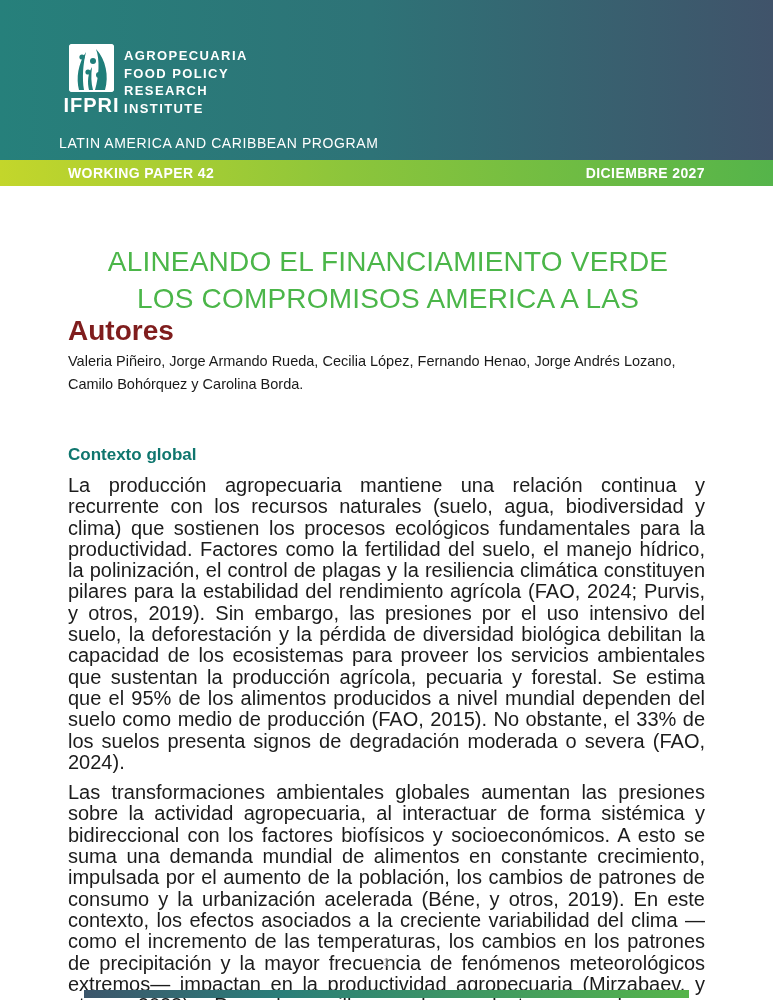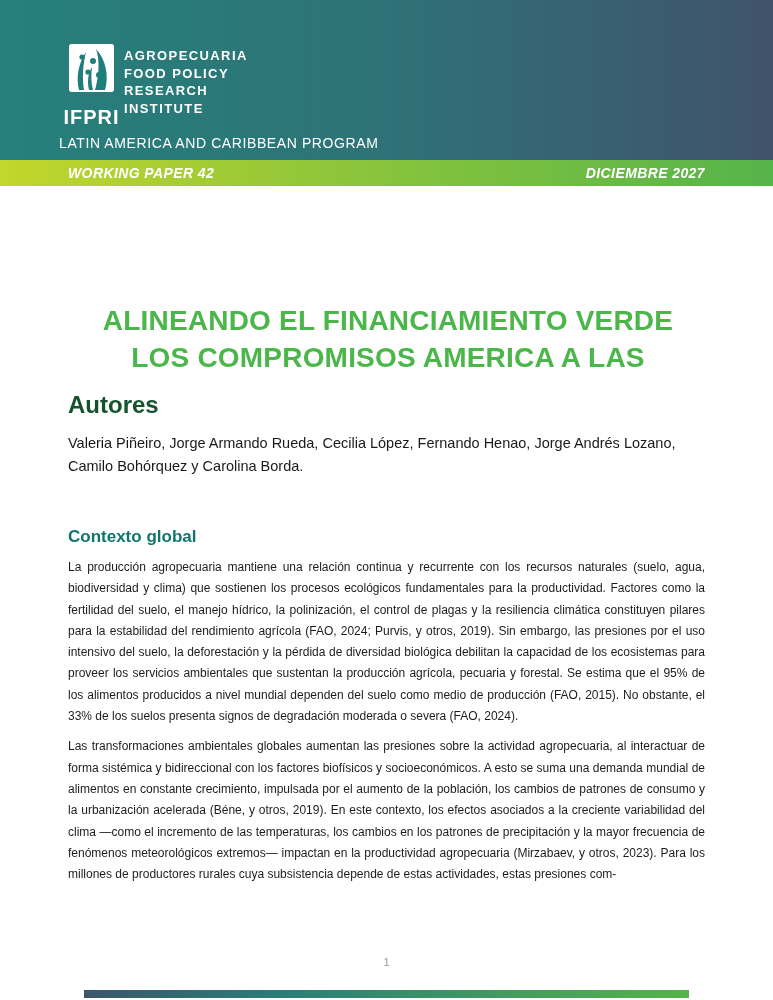--- a/index.html
+++ b/index.html
@@ -21,57 +21,57 @@
     position:absolute;top:44px;left:68px;
     display:flex;gap:9px;align-items:flex-start;
   }
   .logo-mark-col{display:flex;flex-direction:column;align-items:center;width:47px;}
   .logo-square{
     width:45px;height:48px;background:#ffffff;border-radius:3px;
     display:block;
   }
   .ifpri-acronym{
     color:#ffffff;font-weight:bold;font-size:20px;letter-spacing:1px;
-    line-height:24px;margin-top:13px;
+    line-height:24px;margin-top:1px;
   }
   .institute-name{
     padding-top:3px;
     color:#ffffff;font-size:13px;font-weight:600;letter-spacing:1.4px;
     line-height:17.5px;
   }
   .program-label{
     position:absolute;left:59px;bottom:9px;
     color:#ffffff;font-size:14px;font-weight:500;letter-spacing:.6px;
   }
   
   .wp-banner{
     position:absolute;top:160px;left:0;width:773px;height:26px;
     background:linear-gradient(90deg,#c3d62b 0%,#8cc53b 45%,#55b44a 100%);
     display:flex;align-items:center;justify-content:space-between;
     padding:0 68px;box-sizing:border-box;
-    color:#ffffff;font-size:14px;font-weight:bold;letter-spacing:.4px;font-style:italic;
+    color:#ffffff;font-size:14px;font-weight:bold;letter-spacing:.4px;
   }
   
   .content{position:absolute;top:186px;left:0;width:773px;padding:0 68px;box-sizing:border-box;}
   .paper-title{
-    margin:116px auto 0 auto;width:640px;
-    text-align:center;color:#4bb649;font-weight:bold;
+    margin:57px auto 0 auto;width:640px;
+    text-align:center;color:#4bb649;font-weight:normal;
     font-size:28px;line-height:37px;letter-spacing:.2px;
   }
   .authors-heading{
-    margin:17px 0 0 0;font-size:24px;font-weight:bold;color:#14532d;line-height:24px;
+    margin:2px 0 0 0;font-size:28px;font-weight:bold;color:#7f1d1d;line-height:24px;
   }
   .authors-names{
-    margin:15px 0 0 0;font-size:14.5px;line-height:22.5px;color:#1a1a1a;
+    margin:7px 0 0 0;font-size:14.5px;line-height:22.5px;color:#1a1a1a;
   }
   .section-heading{
     margin:49px 0 0 0;font-size:17px;font-weight:bold;color:#0f766e;line-height:21px;
   }
   .body-para{
-    margin:10px 0 0 0;font-size:12px;line-height:21.3px;color:#1c1c1c;
+    margin:10px 0 0 0;font-size:20px;line-height:21.3px;color:#1c1c1c;
     text-align:justify;
   }
   .body-para + .body-para{margin-top:9px;}
   
   .page-number{
     position:absolute;left:0;right:0;bottom:32px;
     text-align:center;font-size:11px;color:#9a9a9a;
   }
   .footer-rule{
     position:absolute;left:84px;right:84px;bottom:2px;height:8px;

